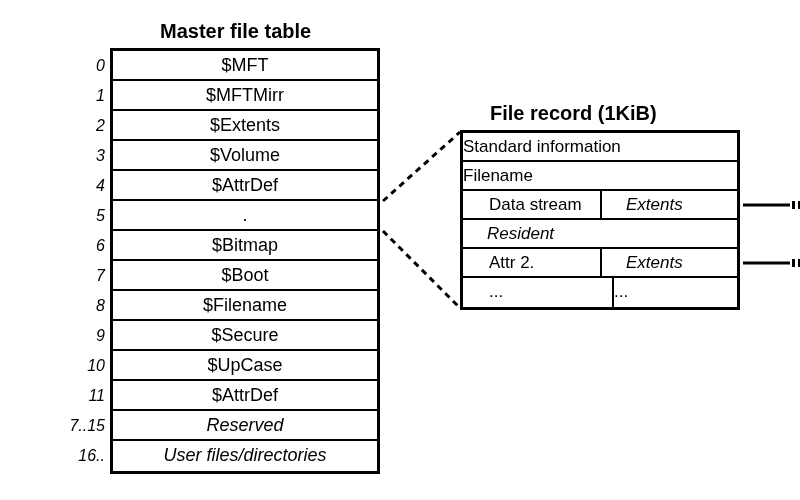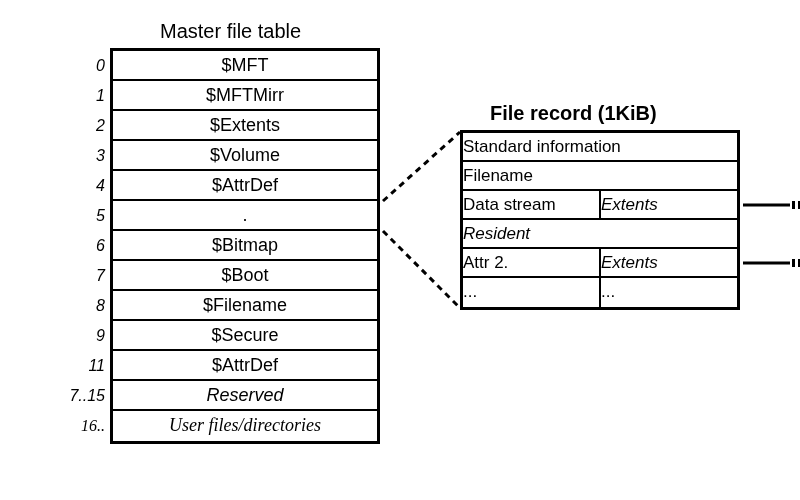--- a/index.html
+++ b/index.html
@@ -14,39 +14,39 @@
   }
   .diagram {
     position: relative;
     width: 100%;
     height: 100%;
   }
   .mft-title {
     position: absolute;
     left: 130px;
     top: 0;
-    font-weight: normal;
+    font-weight: bold;
     font-size: 20px;
   }
   .mft-table {
     position: absolute;
     left: 80px;
     top: 28px;
     width: 270px;
     border: 3px solid #000;
   }
   .mft-row {
     border-bottom: 2px solid #000;
     text-align: center;
     font-size: 18px;
     line-height: 28px;
     height: 30px;
     position: relative;
   }
-  .mft-row:last-child { border-bottom: none; font-family: Liberation Serif, serif; }
+  .mft-row:last-child { border-bottom: none; }
   .mft-row.italic { font-style: italic; }
   .mft-index {
     position: absolute;
     right: 100%;
     width: 60px;
     text-align: right;
     padding-right: 8px;
     font-style: italic;
     font-size: 16px;
     line-height: 30px;
@@ -72,25 +72,26 @@
     font-size: 17px;
     line-height: 27px;
     height: 29px;
     display: flex;
   }
   .fr-row:last-child { border-bottom: none; }
   .fr-cell-full { flex: 1; }
   .fr-cell-left {
     flex: 1;
     border-right: 2px solid #000;
+    margin-left: 26px;
   }
   .fr-cell-right {
     flex: 1;
   }
-  .fr-cell-right.italic { font-style: italic; }
+  .fr-cell-right.italic { font-style: italic; padding-left: 24px; }
   svg.connectors {
     position: absolute;
     left: 0; top: 0;
     width: 800px; height: 500px;
     pointer-events: none;
   }
 </style>
 </head>
 <body>
 
@@ -102,20 +103,21 @@
       <div class="mft-row"><span class="mft-index">0</span><span>$MFT</span></div>
       <div class="mft-row"><span class="mft-index">1</span><span>$MFTMirr</span></div>
       <div class="mft-row"><span class="mft-index">2</span><span>$Extents</span></div>
       <div class="mft-row"><span class="mft-index">3</span><span>$Volume</span></div>
       <div class="mft-row"><span class="mft-index">4</span><span>$AttrDef</span></div>
       <div class="mft-row"><span class="mft-index">5</span><span>.</span></div>
       <div class="mft-row"><span class="mft-index">6</span><span>$Bitmap</span></div>
       <div class="mft-row"><span class="mft-index">7</span><span>$Boot</span></div>
       <div class="mft-row"><span class="mft-index">8</span><span>$Filename</span></div>
       <div class="mft-row"><span class="mft-index">9</span><span>$Secure</span></div>
+      <div class="mft-row"><span class="mft-index">10</span><span>$UpCase</span></div>
       <div class="mft-row"><span class="mft-index">11</span><span>$AttrDef</span></div>
       <div class="mft-row italic"><span class="mft-index">7..15</span><span>Reserved</span></div>
       <div class="mft-row italic"><span class="mft-index">16..</span><span>User files/directories</span></div>
     </div>
 
   <div class="fr-title">File record (1KiB)</div>
 
   <div class="fr-table" id="fr-table">
       <div class="fr-row">
         <div class="fr-cell-full">Standard information</div>

